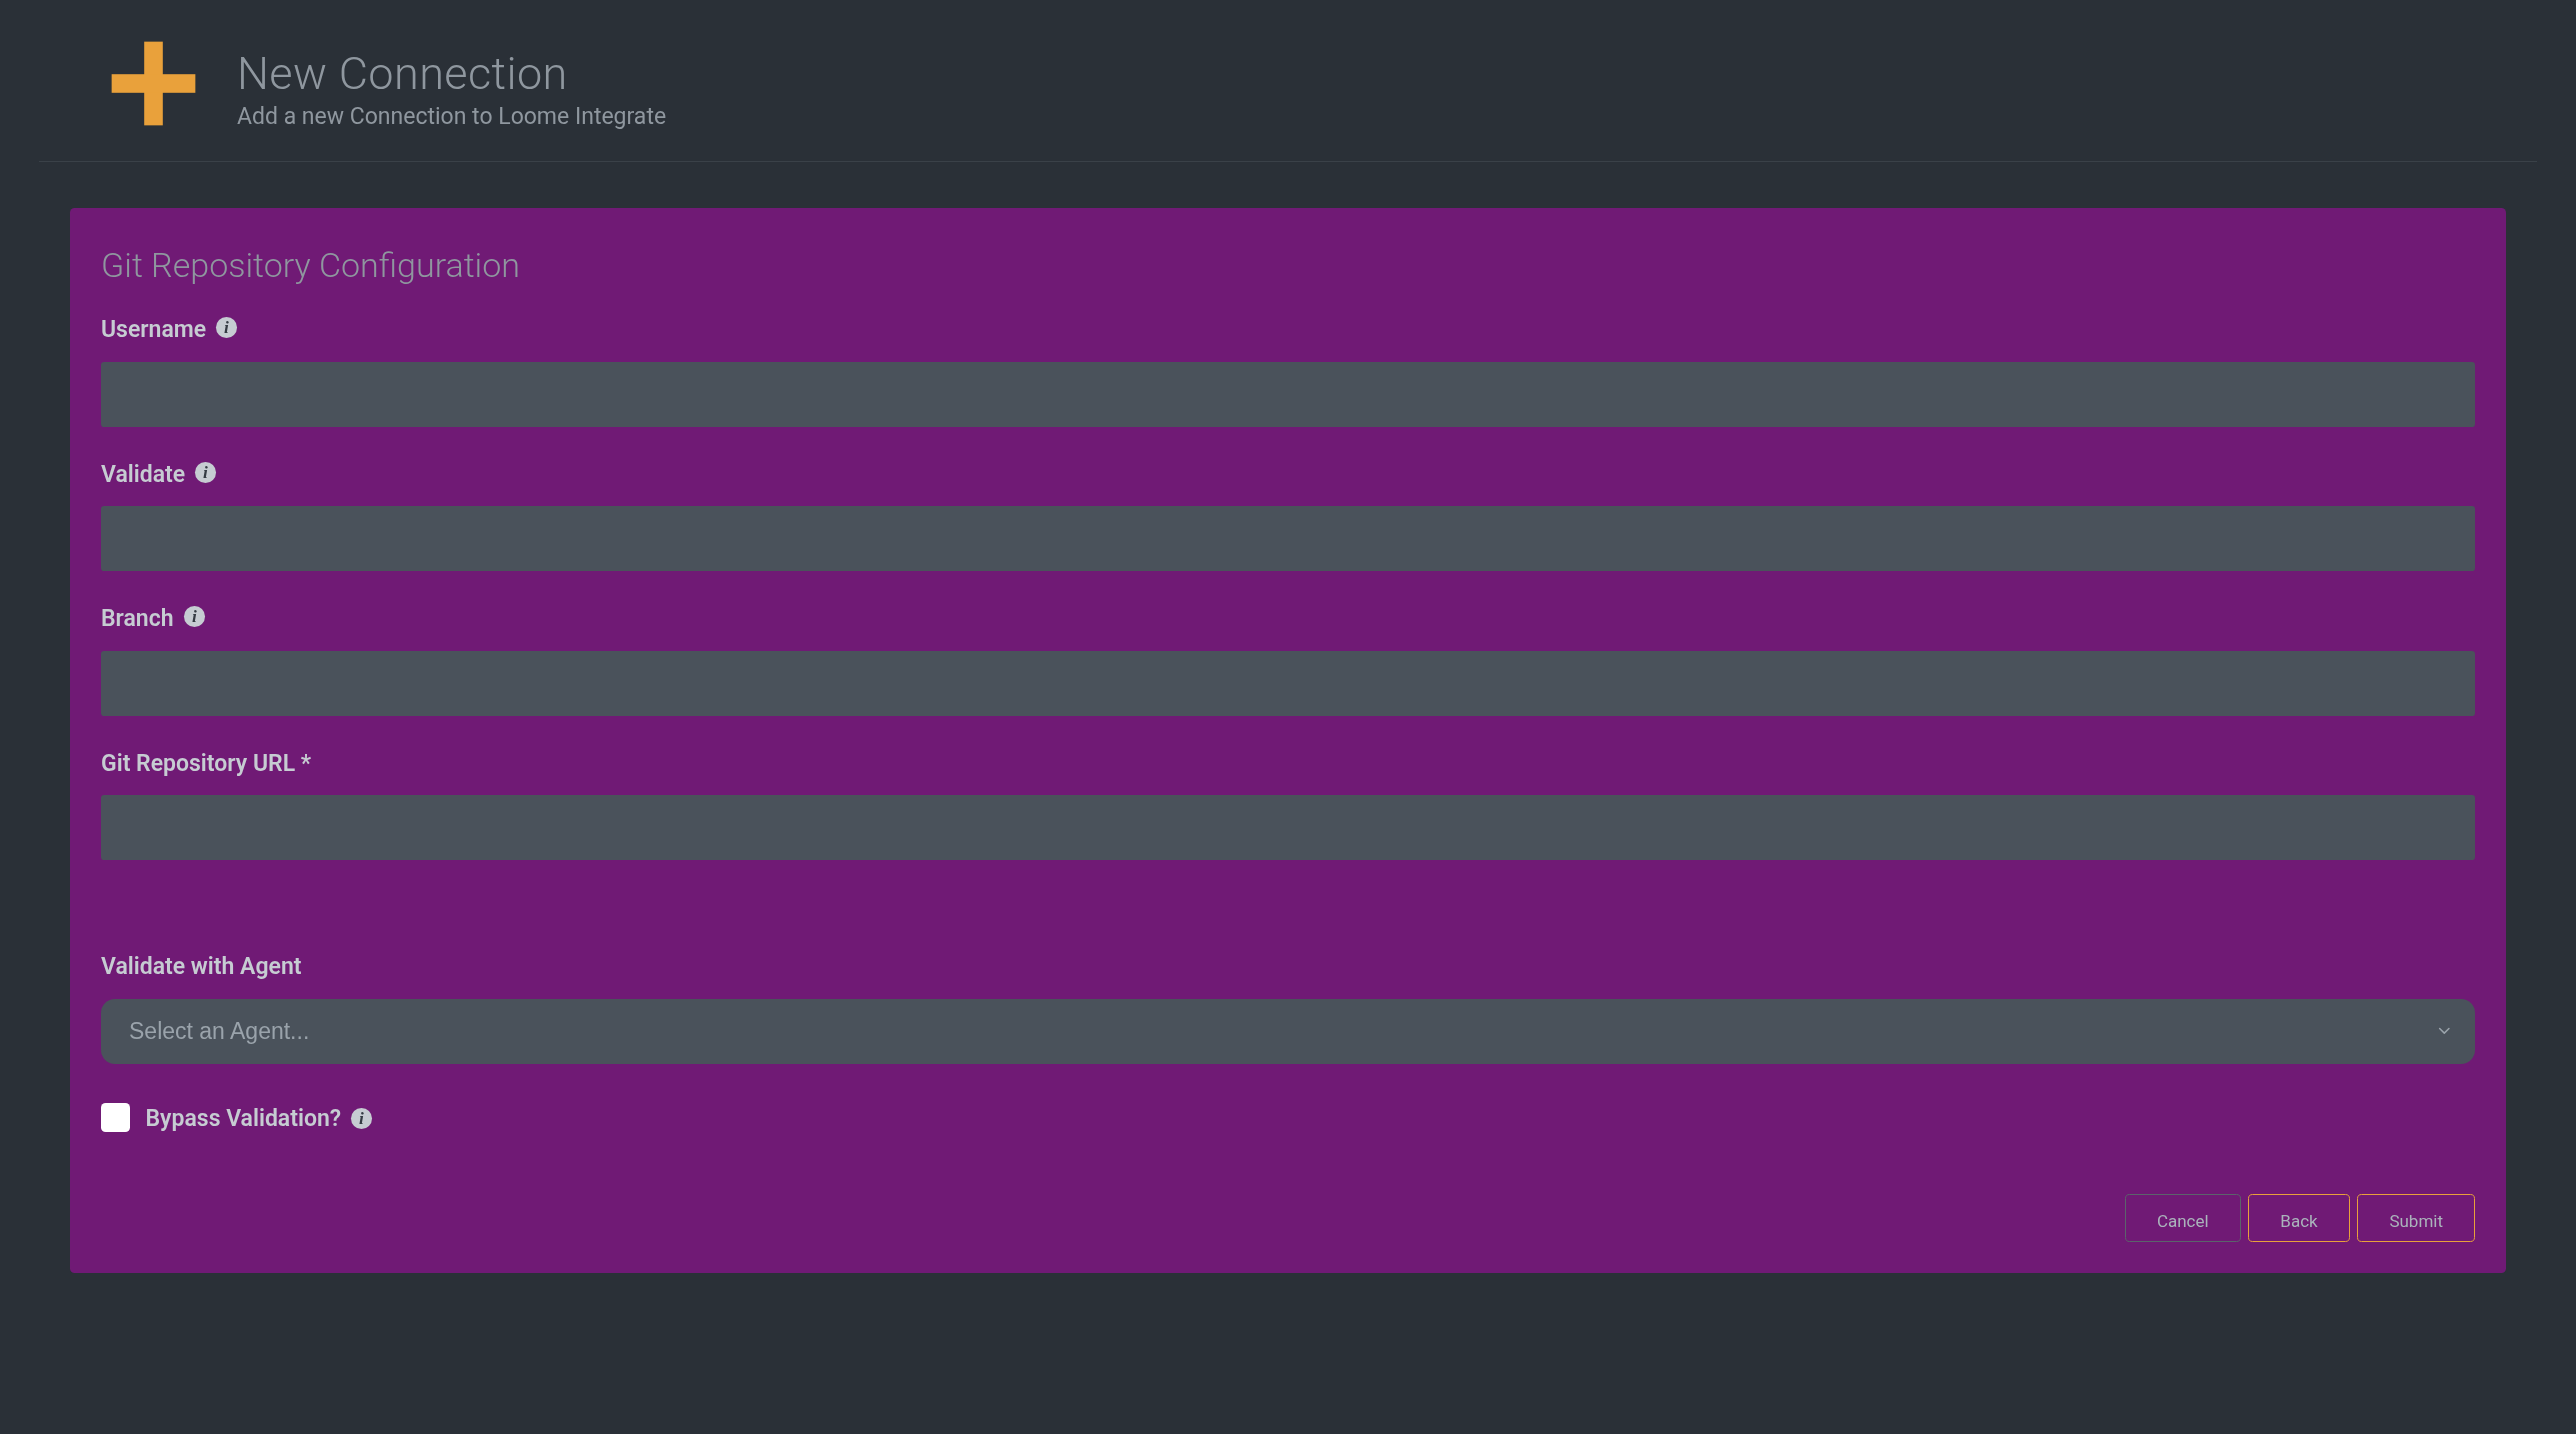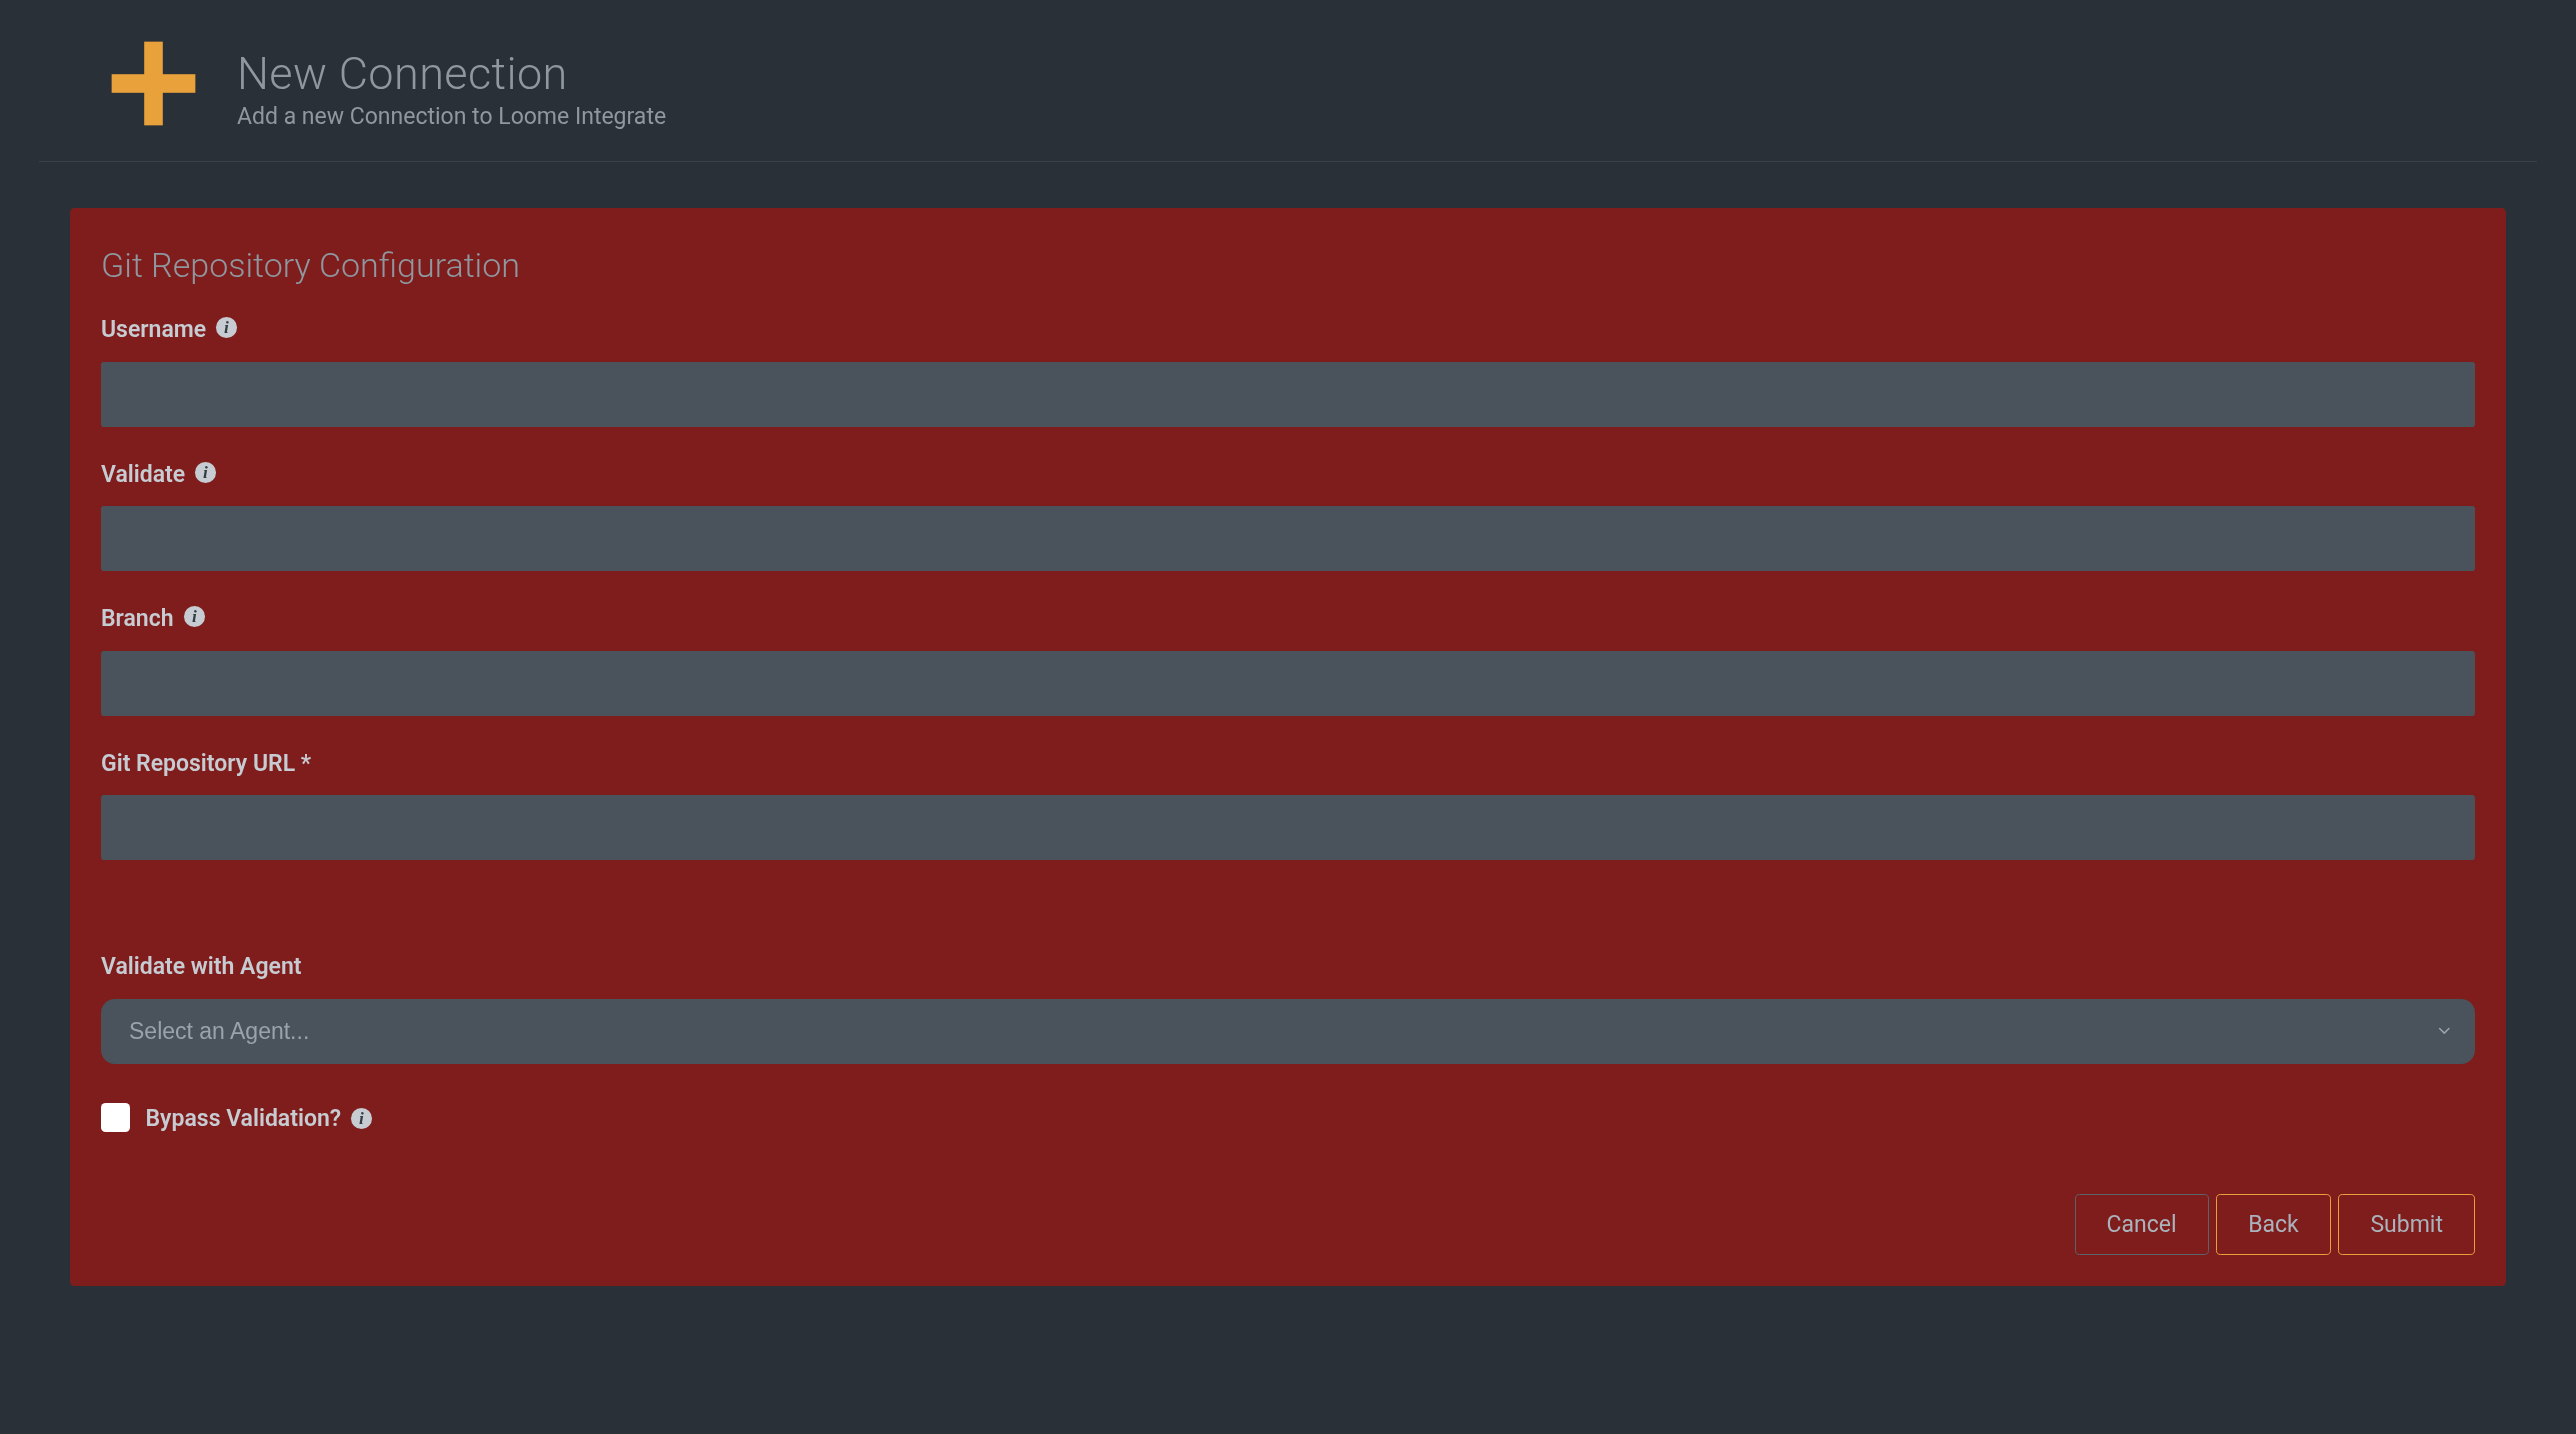--- a/index.html
+++ b/index.html
@@ -38,21 +38,21 @@
       color: #8f979f;
       letter-spacing: 0.4px;
       margin-bottom: 3.1px;
     }
     .header-text p {
       font-size: 23px;
       font-weight: 400;
       color: #8f979f;
     }
     .form-panel {
-      background: #7f1d1d;
+      background: #701a75;
       margin: 46px 70px 0 70px;
       border-radius: 4.6px;
       padding: 37px 31px 31px 31px;
     }
     .panel-title {
       font-size: 34px;
       font-weight: 300;
       color: #8f979f;
       margin-bottom: 31px;
     }
@@ -143,27 +143,27 @@
       align-items: center;
       gap: 9.3px;
     }
     .button-row {
       display: flex;
       justify-content: flex-end;
       gap: 7.7px;
       margin-top: 62px;
     }
     .btn {
-      height: 61px;
+      height: 48px;
       padding: 16px 31px;
       background: transparent;
       border: 1.5px solid #5b636b;
       border-radius: 4.6px;
       color: #aab3bb;
-      font-size: 23px;
+      font-size: 17px;
       font-weight: 400;
       cursor: pointer;
       font-family: inherit;
     }
     .btn-back {
       border-color: #e9a13b;
     }
     .btn-submit {
       border-color: #e9a13b;
     }

